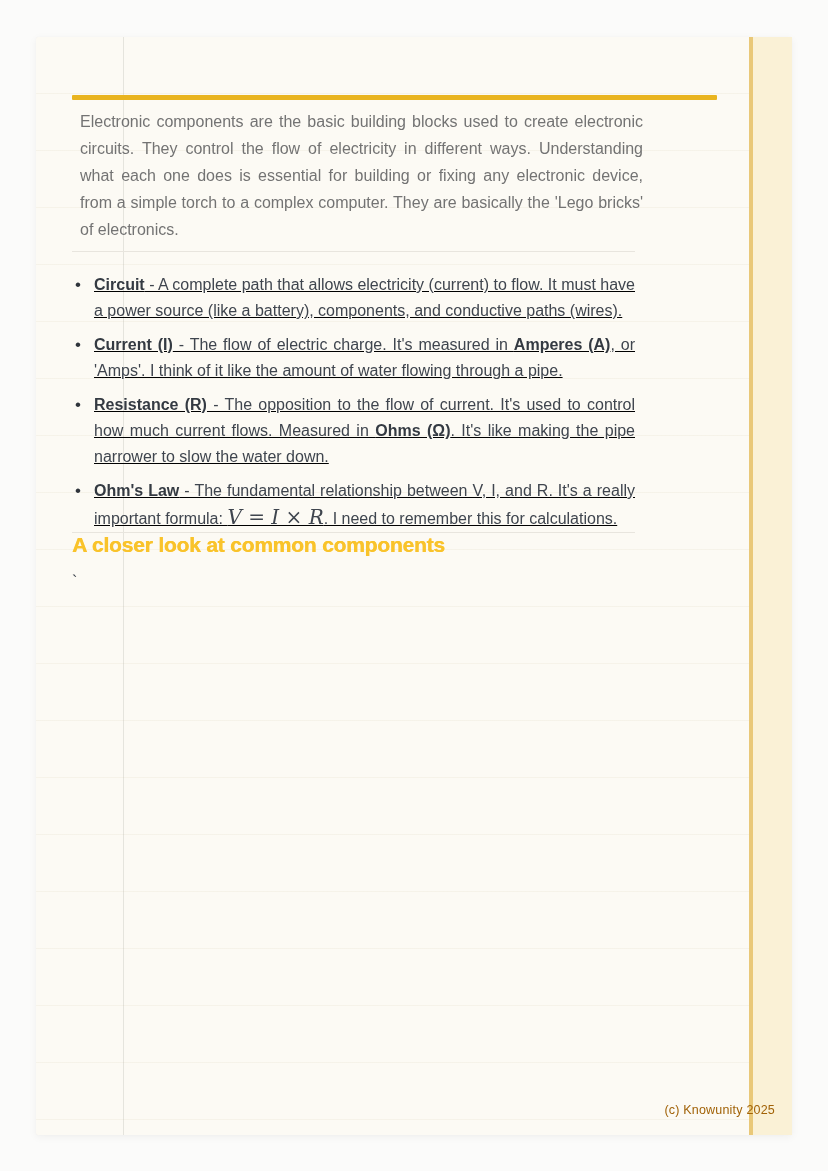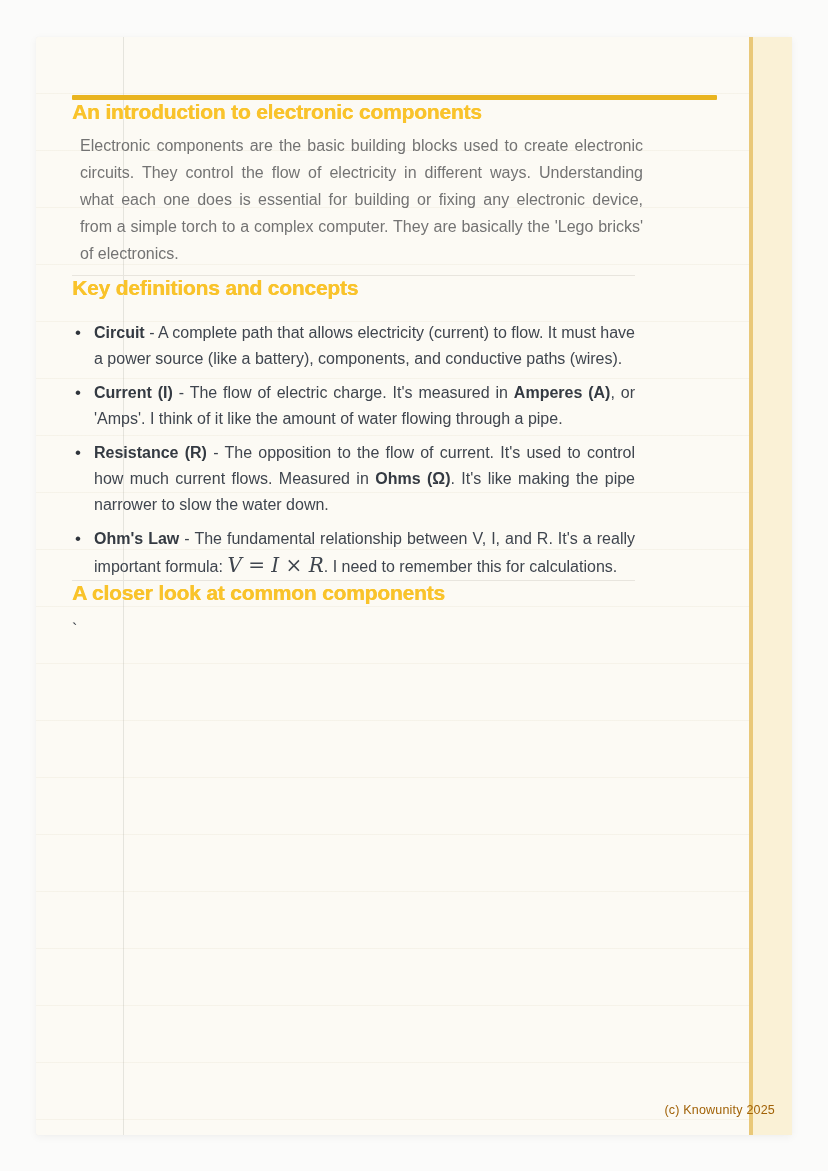--- a/index.html
+++ b/index.html
@@ -67,21 +67,21 @@
     width:563px; margin:12px 0 0 0;
     font-size:16px; line-height:26px; color:#3f454e;
   }
   hr.divider {
     border:none; border-top:1px solid #e8e5de;
     width:563px; margin:0; height:0;
   }
   .div-1 { margin-top:23px; }
   .div-2 { margin-top:13px; }
   ul.defs {
-    margin:20px 0 0 0; padding:0; list-style:none; width:563px;
+    margin:20px 0 0 0; padding:0; list-style:none; width:563px;text-decoration:underline;
   }
   ul.defs li {
     position:relative; padding-left:22px; margin-bottom:8px;
     text-align:justify; font-size:16px; line-height:26px; color:#3f454e;
   }
   ul.defs li::before {
     content:"\2022"; position:absolute; left:3px; top:0;
     font-size:17px; color:#2f343b;
   }
   ul.defs li:last-child { margin-bottom:0; }
@@ -96,26 +96,24 @@
 <body>
 
 <div class="page-card">
   <div class="margin-line-left"></div>
   <div class="margin-band-right"></div>
   <div class="margin-line-right"></div>
 
   <div class="content">
     <div class="title-rule"></div>
 
-    <h2 class="sec h2-intro">An introduction to electronic components</h2>
     <p class="body p-intro">Electronic components are the basic building blocks used to create electronic circuits. They control the flow of electricity in different ways. Understanding what each one does is essential for building or fixing any electronic device, from a simple torch to a complex computer. They are basically the 'Lego bricks' of electronics.</p>
 
     <hr class="divider div-1">
 
-    <h2 class="sec h2-defs">Key definitions and concepts</h2>
     <ul class="defs">
       <li><span><span class="b">Circuit</span><span> - A complete path that allows electricity (current) to flow. It must have a power source (like a battery), components, and conductive paths (wires).</span></span></li>
       <li><span><span class="b">Current (I)</span><span> - The flow of electric charge. It's measured in </span><span class="b">Amperes (A)</span><span>, or 'Amps'. I think of it like the amount of water flowing through a pipe.</span></span></li>
       <li><span><span class="b">Resistance (R)</span><span> - The opposition to the flow of current. It's used to control how much current flows. Measured in </span><span class="b">Ohms (Ω)</span><span>. It's like making the pipe narrower to slow the water down.</span></span></li>
       <li><span><span class="b">Ohm's Law</span><span> - The fundamental relationship between V, I, and R. It's a really important formula: </span><span class="math">V = I × R</span><span>. I need to remember this for calculations.</span></span></li>
     </ul>
 
     <hr class="divider div-2">
 
     <h2 class="sec h2-comp">A closer look at common components</h2>

